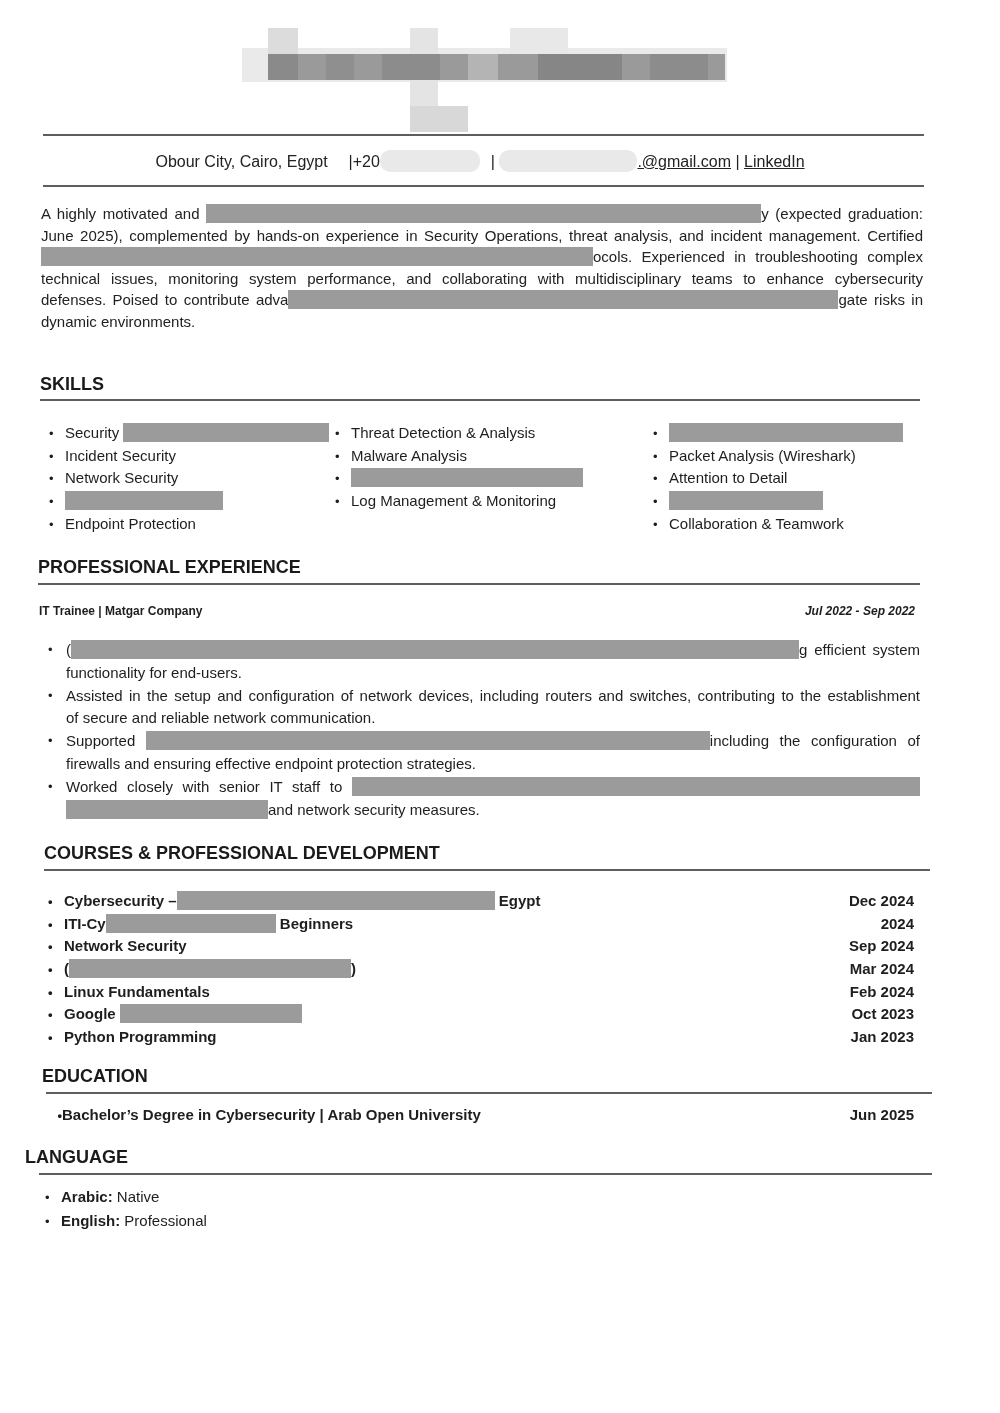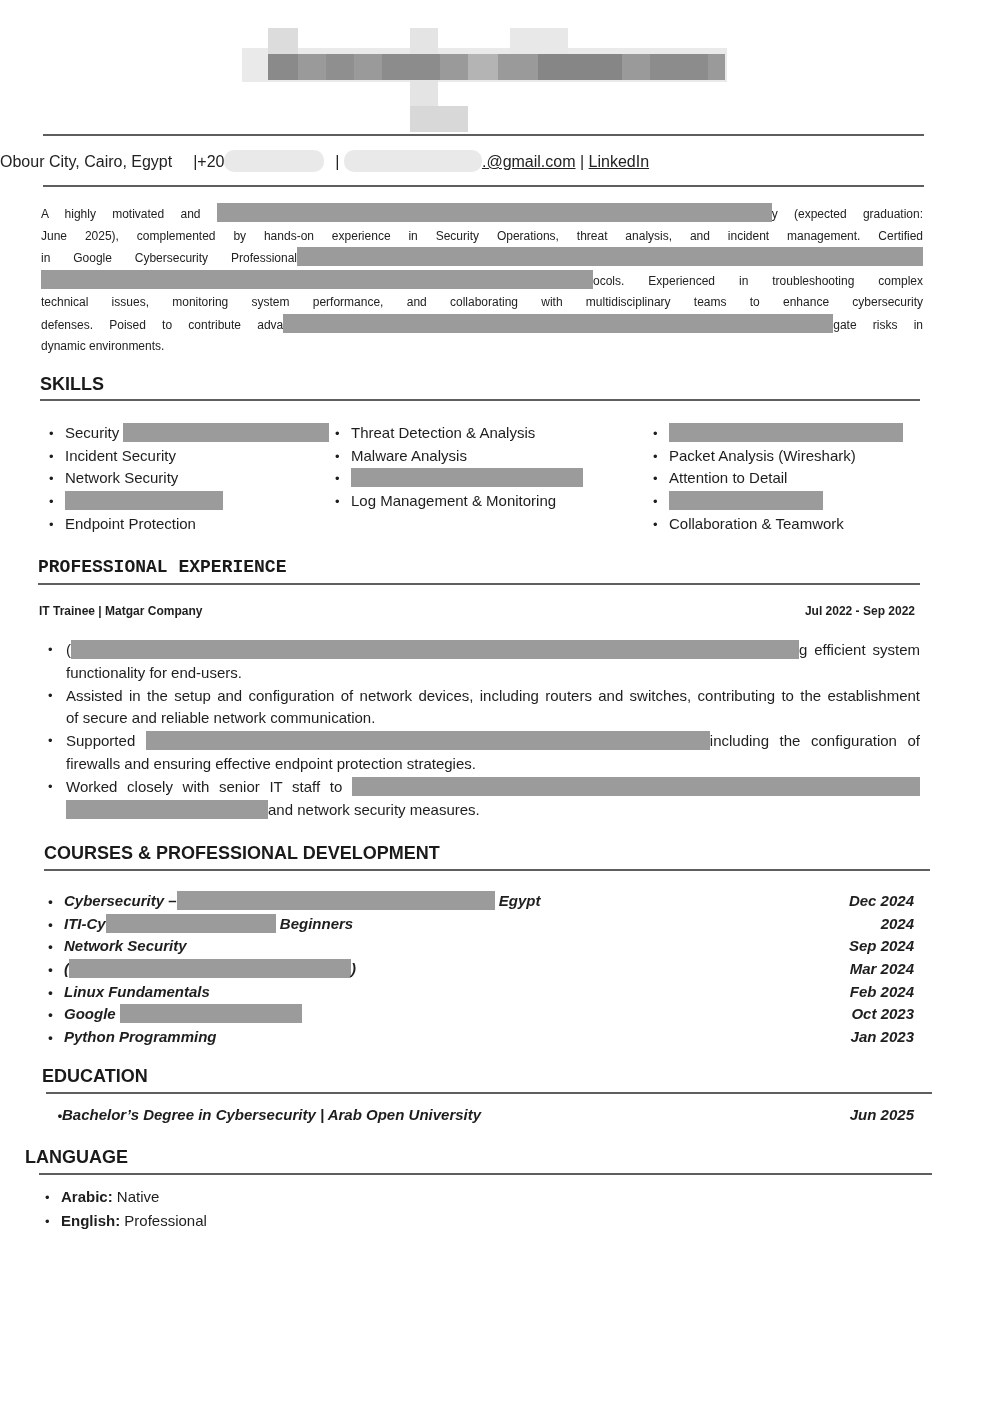--- a/index.html
+++ b/index.html
@@ -12,49 +12,49 @@
   }
   .redact { display: inline-block; background: #9b9b9b; height: 19px; vertical-align: -4px; }
 
   
   .name-blur { position: absolute; left: 242px; top: 28px; width: 485px; height: 104px; }
   .name-blur .px { position: absolute; }
 
   .rule { position: absolute; height: 2px; background: #5e5e5e; }
 
   .contact {
-    position: absolute; top: 150px; left: 0; width: 960px; text-align: left;
+    position: absolute; top: 150px; left: 0; width: 960px; text-align: center;
     font-size: 16px; color: #222; white-space: nowrap;
   }
   .contact a { color: #222; text-decoration: underline; }
   .soft-redact { display: inline-block; background: #e9e9e9; border-radius: 10px; height: 22px; vertical-align: -5px; }
 
   .summary {
     position: absolute; left: 41px; top: 203px; width: 882px;
-    font-size: 12px; line-height: 21.5px; text-align: justify; color: #222;
+    font-size: 15px; line-height: 21.5px; text-align: justify; color: #222;
   }
   .summary .line { display: block; white-space: nowrap; text-align-last: justify; }
   .summary .line.last { text-align-last: left; }
 
   .section-title {
     position: absolute; font-size: 18px; font-weight: bold; color: #1a1a1a; letter-spacing: 0;
   }
 
   .skills { position: absolute; top: 422px; font-size: 15px; line-height: 22.7px; }
   .skills .item { white-space: nowrap; height: 22.7px; }
   .bullet { display: inline-block; width: 16px; font-size: 13px; }
 
   .job-head { position: absolute; top: 604px; font-size: 12px; font-weight: bold; }
   .exp { position: absolute; left: 48px; top: 639px; width: 872px; font-size: 15px; line-height: 22.8px; }
   .exp .b { position: relative; padding-left: 18px; }
   .exp .b .bullet { position: absolute; left: 0; }
   .exp .line { display: block; white-space: nowrap; text-align: justify; text-align-last: justify; }
   .exp .line.last { text-align-last: left; }
 
-  .courses { position: absolute; left: 48px; top: 890px; width: 866px; font-size: 15px; font-weight: bold; line-height: 22.7px; font-style: italic; }
+  .courses { position: absolute; left: 48px; top: 890px; width: 866px; font-size: 15px; font-weight: bold; line-height: 22.7px; }
   .row { display: flex; justify-content: space-between; white-space: nowrap; height: 22.7px; }
 
   .lang { position: absolute; left: 45px; top: 1186px; font-size: 15px; line-height: 22.7px; }
 </style>
 </head>
 <body>
 
 <div class="name-blur">
   <div class="px" style="left:0;top:20px;width:485px;height:34px;background:#eaeaea;"></div>
   <div class="px" style="left:26px;top:0;width:30px;height:52px;background:#dcdcdc;"></div>
@@ -81,21 +81,20 @@
   <span class="soft-redact" style="width:138px;"></span><a>.@gmail.com</a>
   <span>|</span>
   <a>LinkedIn</a>
 </div>
 
 <div class="rule" style="left:43px;top:185px;width:881px;"></div>
 
 <div class="summary" id="summary">
     <span class="line"><span>A highly motivated and </span><span class="redact" style="width: 555px;"></span><span>y (expected graduation:</span></span>
     <span class="line"><span>June 2025), complemented by hands-on experience in Security Operations, threat analysis, and incident management. Certified</span></span>
-    <span class="line"><span>in Google Cybersecurity Professional</span><span class="redact" style="width: 626px;"></span></span>
     <span class="line"><span class="redact" style="width: 552px;"></span><span>ocols. Experienced in troubleshooting complex</span></span>
     <span class="line"><span>technical issues, monitoring system performance, and collaborating with multidisciplinary teams to enhance cybersecurity</span></span>
     <span class="line"><span>defenses. Poised to contribute adva</span><span class="redact" style="width: 550px;"></span><span>gate risks in</span></span>
     <span class="line last"><span>dynamic environments.</span></span>
   </div>
 
 <div class="section-title" style="left:40px;top:374px;">SKILLS</div>
 <div class="rule" style="left:40px;top:399px;width:880px;"></div>
 <div class="skills" id="skills-col-0" style="left:49px;">
     <div class="item"><span class="bullet">•</span><span>Security</span> <span class="redact" style="width: 206px;"></span></div>
@@ -111,24 +110,24 @@
     <div class="item"><span class="bullet">•</span><span>Log Management &amp; Monitoring</span></div>
   </div>
 <div class="skills" id="skills-col-2" style="left:653px;">
     <div class="item"><span class="bullet">•</span><span class="redact" style="width: 234px;"></span></div>
     <div class="item"><span class="bullet">•</span><span>Packet Analysis (Wireshark)</span></div>
     <div class="item"><span class="bullet">•</span><span>Attention to Detail</span></div>
     <div class="item"><span class="bullet">•</span><span class="redact" style="width: 154px;"></span></div>
     <div class="item"><span class="bullet">•</span><span>Collaboration &amp; Teamwork</span></div>
   </div>
 
-<div class="section-title" style="left:38px;top:557px;font-family:Liberation Mono, monospace;">PROFESSIONAL EXPERIENCE</div>
+<div class="section-title" style="left:38px;top:557px;">PROFESSIONAL EXPERIENCE</div>
 <div class="rule" style="left:38px;top:583px;width:882px;"></div>
 <div class="job-head" style="left:39px;">IT Trainee | Matgar Company</div>
-<div class="job-head" style="right:85px;">Jul 2022 - Sep 2022</div>
+<div class="job-head" style="right:85px;font-style:italic;">Jul 2022 - Sep 2022</div>
 <div class="exp" id="exp">
     <div class="b">
       <span class="bullet">•</span>
       <span class="line"><span>(</span><span class="redact" style="width: 728px;"></span><span>g efficient system</span></span>
       <span class="line last"><span>functionality for end-users.</span></span>
     </div>
     <div class="b">
       <span class="bullet">•</span>
       <span class="line"><span>Assisted in the setup and configuration of network devices, including routers and switches, contributing to the establishment</span></span>
       <span class="line last"><span>of secure and reliable network communication.</span></span>

